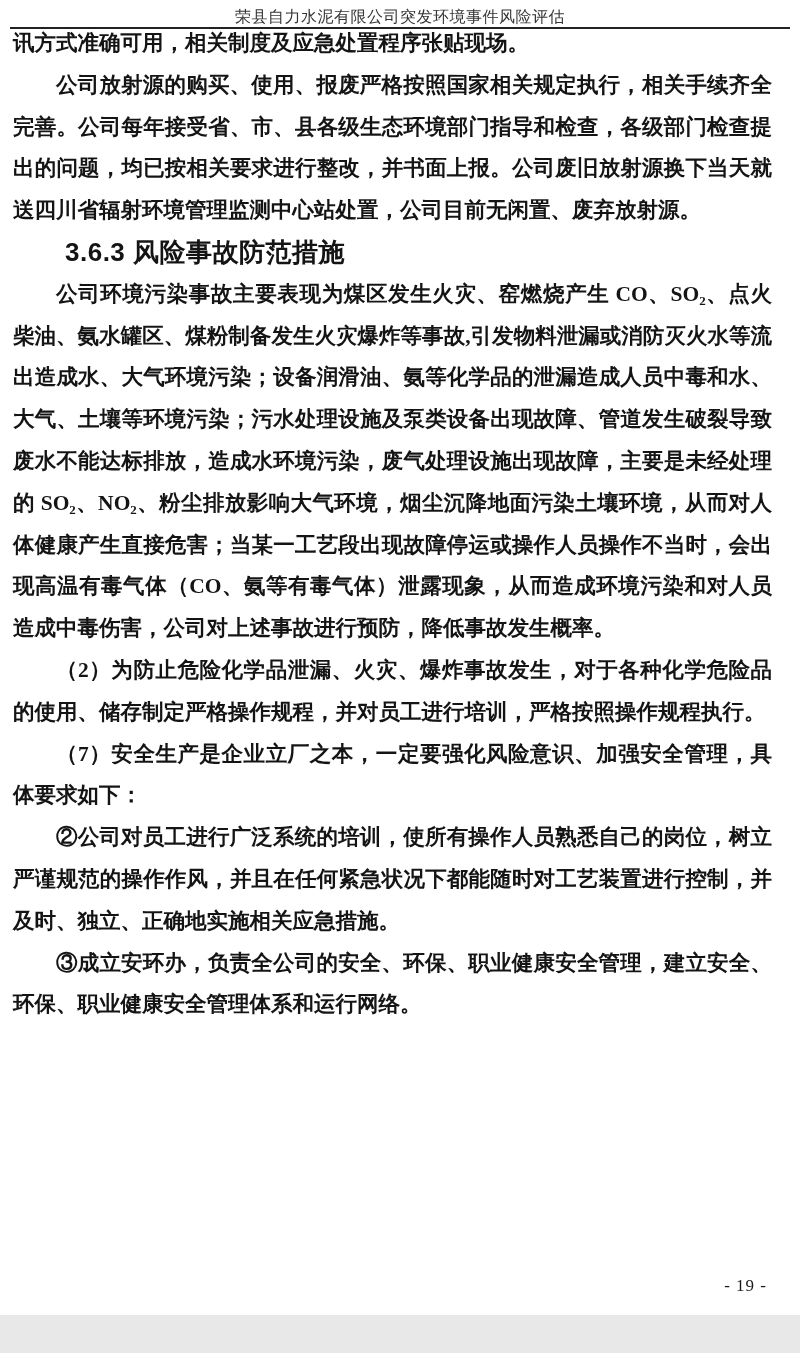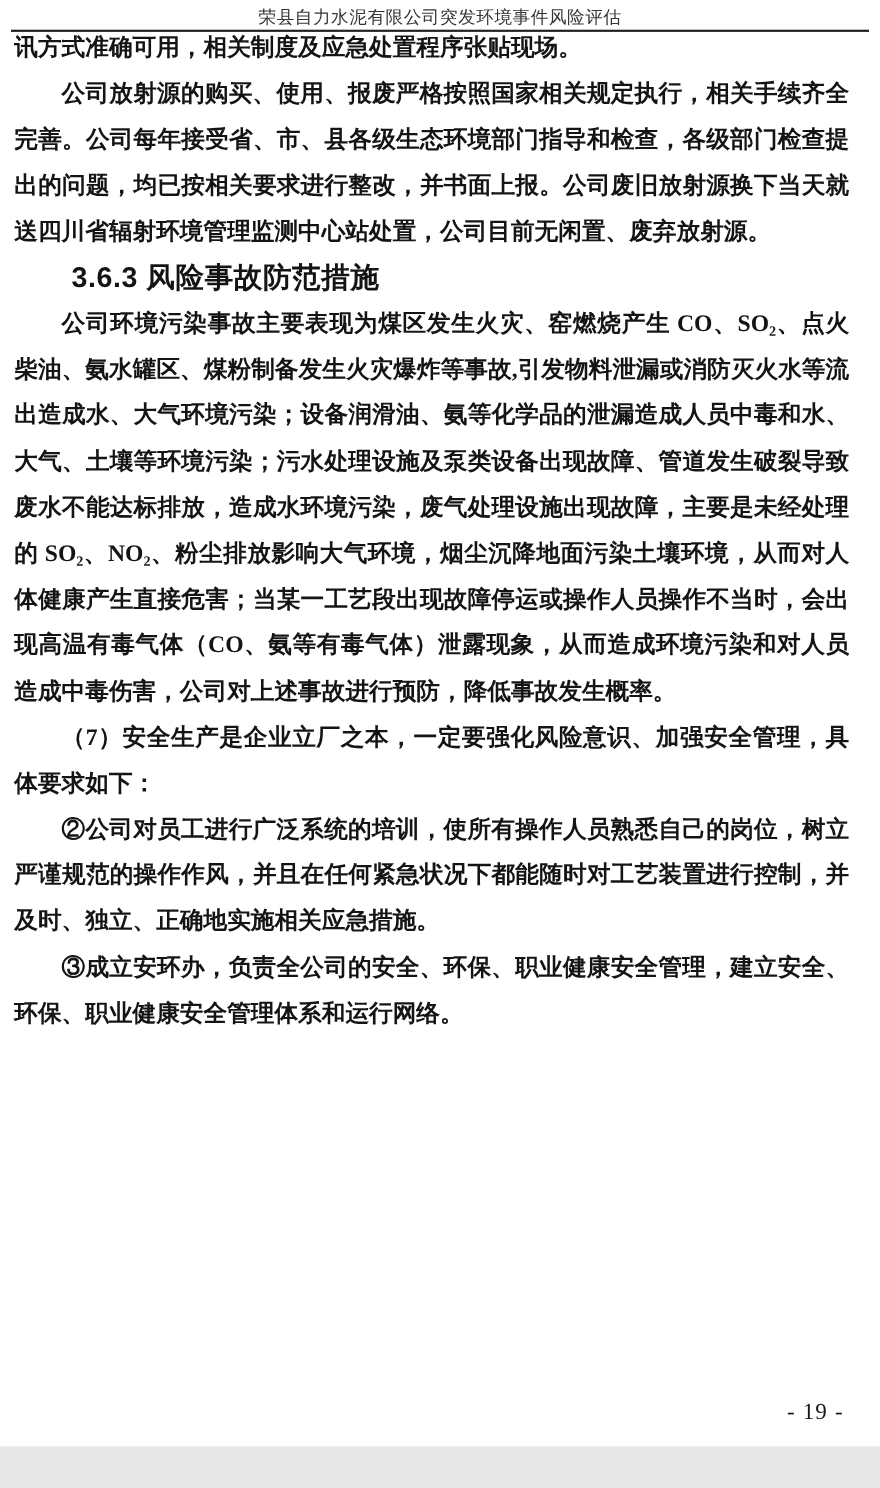--- a/index.html
+++ b/index.html
@@ -57,40 +57,41 @@
   .para.heading {
     font-weight: bold;
     font-size: 26px;
     font-family: "Liberation Sans", "DejaVu Sans", sans-serif;
     letter-spacing: 0.5px;
   }
   .page-number {
     position: absolute;
     right: 33px;
     bottom: 19px;
-    font-size: 21px;
+    font-size: 17px;
     color: #1a1a1a;
     letter-spacing: 1px;
   }
 </style>
 </head>
 <body>
 
 <div class="page">
 
   <div class="header">
     <div class="header-title">荣县自力水泥有限公司突发环境事件风险评估</div>
     <div class="header-rule"></div>
   </div>
 
   <div class="content">
     <p class="para cont">讯方式准确可用，相关制度及应急处置程序张贴现场。</p>
     <p class="para">公司放射源的购买、使用、报废严格按照国家相关规定执行，相关手续齐全完善。公司每年接受省、市、县各级生态环境部门指导和检查，各级部门检查提出的问题，均已按相关要求进行整改，并书面上报。公司废旧放射源换下当天就送四川省辐射环境管理监测中心站处置，公司目前无闲置、废弃放射源。</p>
     <p class="para heading">3.6.3 风险事故防范措施</p>
     <p class="para">公司环境污染事故主要表现为煤区发生火灾、窑燃烧产生 CO、SO₂、点火柴油、氨水罐区、煤粉制备发生火灾爆炸等事故,引发物料泄漏或消防灭火水等流出造成水、大气环境污染；设备润滑油、氨等化学品的泄漏造成人员中毒和水、大气、土壤等环境污染；污水处理设施及泵类设备出现故障、管道发生破裂导致废水不能达标排放，造成水环境污染，废气处理设施出现故障，主要是未经处理的 SO₂、NO₂、粉尘排放影响大气环境，烟尘沉降地面污染土壤环境，从而对人体健康产生直接危害；当某一工艺段出现故障停运或操作人员操作不当时，会出现高温有毒气体（CO、氨等有毒气体）泄露现象，从而造成环境污染和对人员造成中毒伤害，公司对上述事故进行预防，降低事故发生概率。</p>
+    <p class="para">（2）为防止危险化学品泄漏、火灾、爆炸事故发生，对于各种化学危险品的使用、储存制定严格操作规程，并对员工进行培训，严格按照操作规程执行。</p>
     <p class="para">（7）安全生产是企业立厂之本，一定要强化风险意识、加强安全管理，具体要求如下：</p>
     <p class="para">②公司对员工进行广泛系统的培训，使所有操作人员熟悉自己的岗位，树立严谨规范的操作作风，并且在任何紧急状况下都能随时对工艺装置进行控制，并及时、独立、正确地实施相关应急措施。</p>
     <p class="para">③成立安环办，负责全公司的安全、环保、职业健康安全管理，建立安全、环保、职业健康安全管理体系和运行网络。</p>
   </div>
 
   <div class="page-number">- 19 -</div>
 
 </div>
 
 </body></html>

